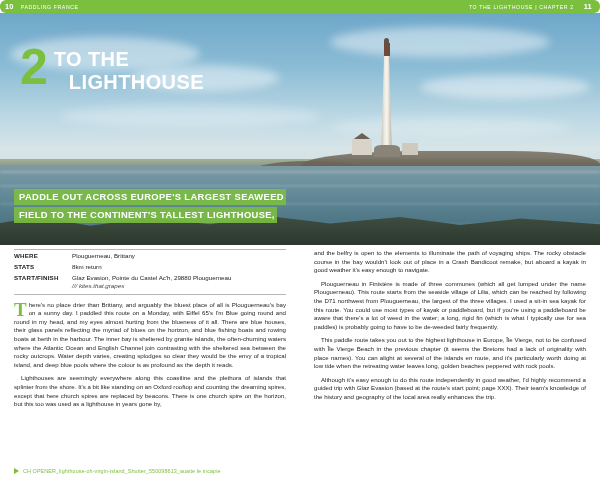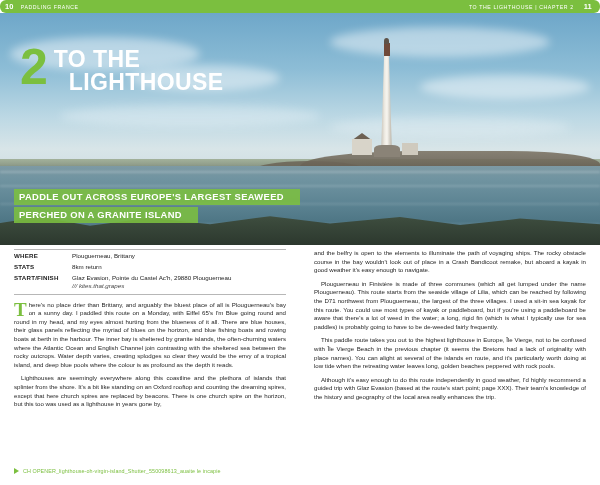--- a/index.html
+++ b/index.html
@@ -193,21 +193,21 @@
     width: 310px;
   }
   .caption span {
     display: table;
     background: rgba(124,191,64,.88);
     color: #ffffff;
     font-size: 9.4px;
     font-weight: bold;
     letter-spacing: .35px;
     line-height: 14px;
-    padding: 1px 16px 1px 5px;
+    padding: 1px 2px 1px 5px;
     margin-bottom: 2px;
     text-transform: uppercase;
   }
 
   
   .title-block {
     position: absolute;
     top: 33px; left: 20px;
     display: flex;
     align-items: flex-start;
@@ -216,21 +216,21 @@
   .chap-num {
     font-size: 50px;
     line-height: 42px;
     color: #7bbf3f;
     font-weight: bold;
     margin-right: 6px;
     font-family: "Liberation Sans", sans-serif;
   }
   .chap-title {
     color: #ffffff;
-    font-size: 23px;
+    font-size: 20px;
     line-height: 23px;
     font-weight: bold;
     letter-spacing: .4px;
     text-transform: uppercase;
     padding-top: 2px;
   }
   .chap-title .l2 { display: block; margin-left: 15px; }
 
   
   .body {
@@ -360,21 +360,21 @@
     <div class="title-block">
       <div class="chap-num">2</div>
       <div class="chap-title">
         <span>TO THE</span>
         <span class="l2">LIGHTHOUSE</span>
       </div>
     </div>
 
     <div class="caption">
       <span>PADDLE OUT ACROSS EUROPE'S LARGEST SEAWEED</span>
-      <span>PERCHED ON A GRANITE ISLAND</span>
+      <span>FIELD TO THE CONTINENT'S TALLEST LIGHTHOUSE,</span>
     </div>
   </div>
 
   <div class="body">
 
     <div class="col col-left">
       <div class="info-rule"></div>
       <table class="info-table">
         <tbody>
           <tr>

